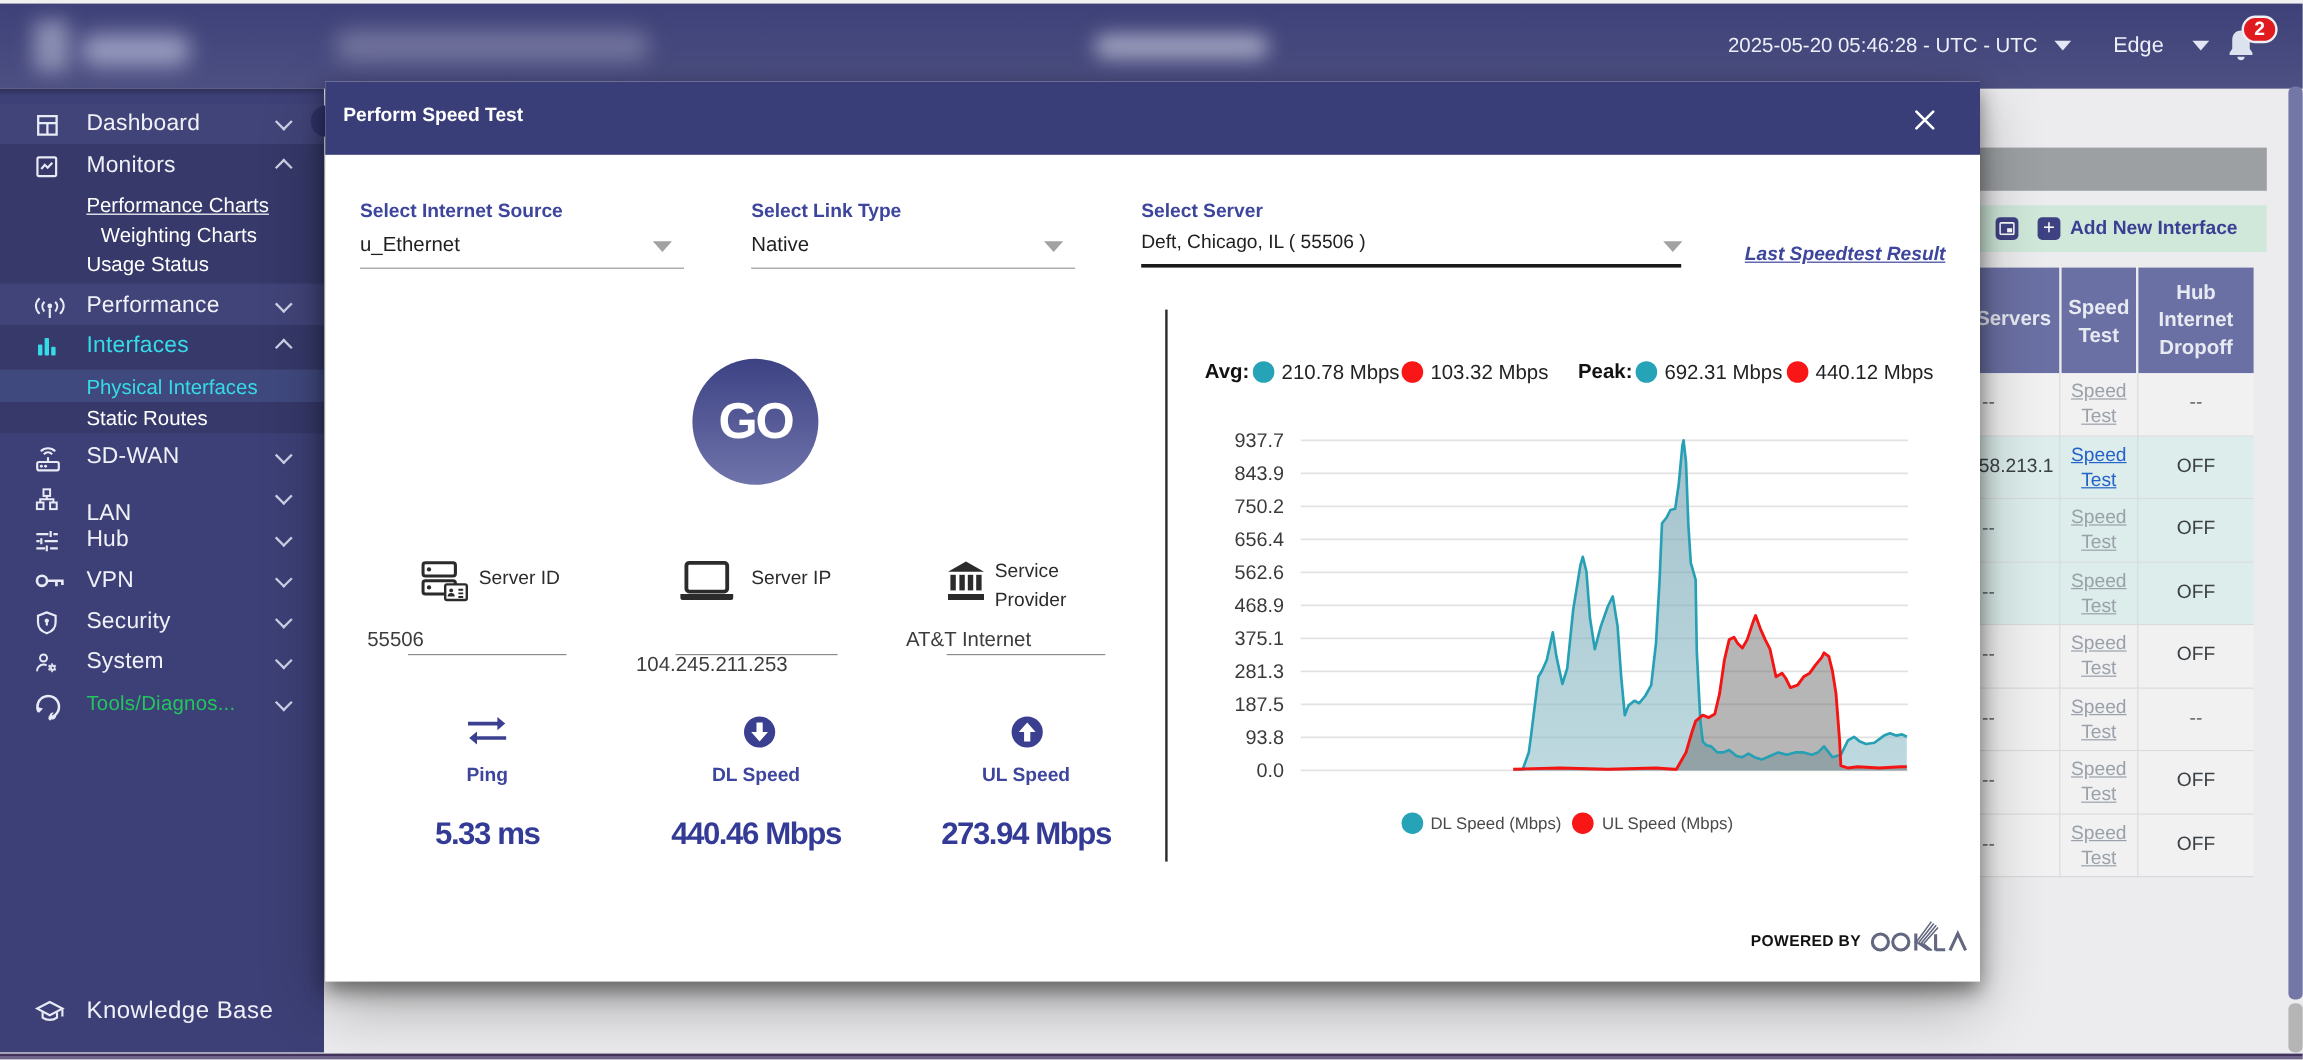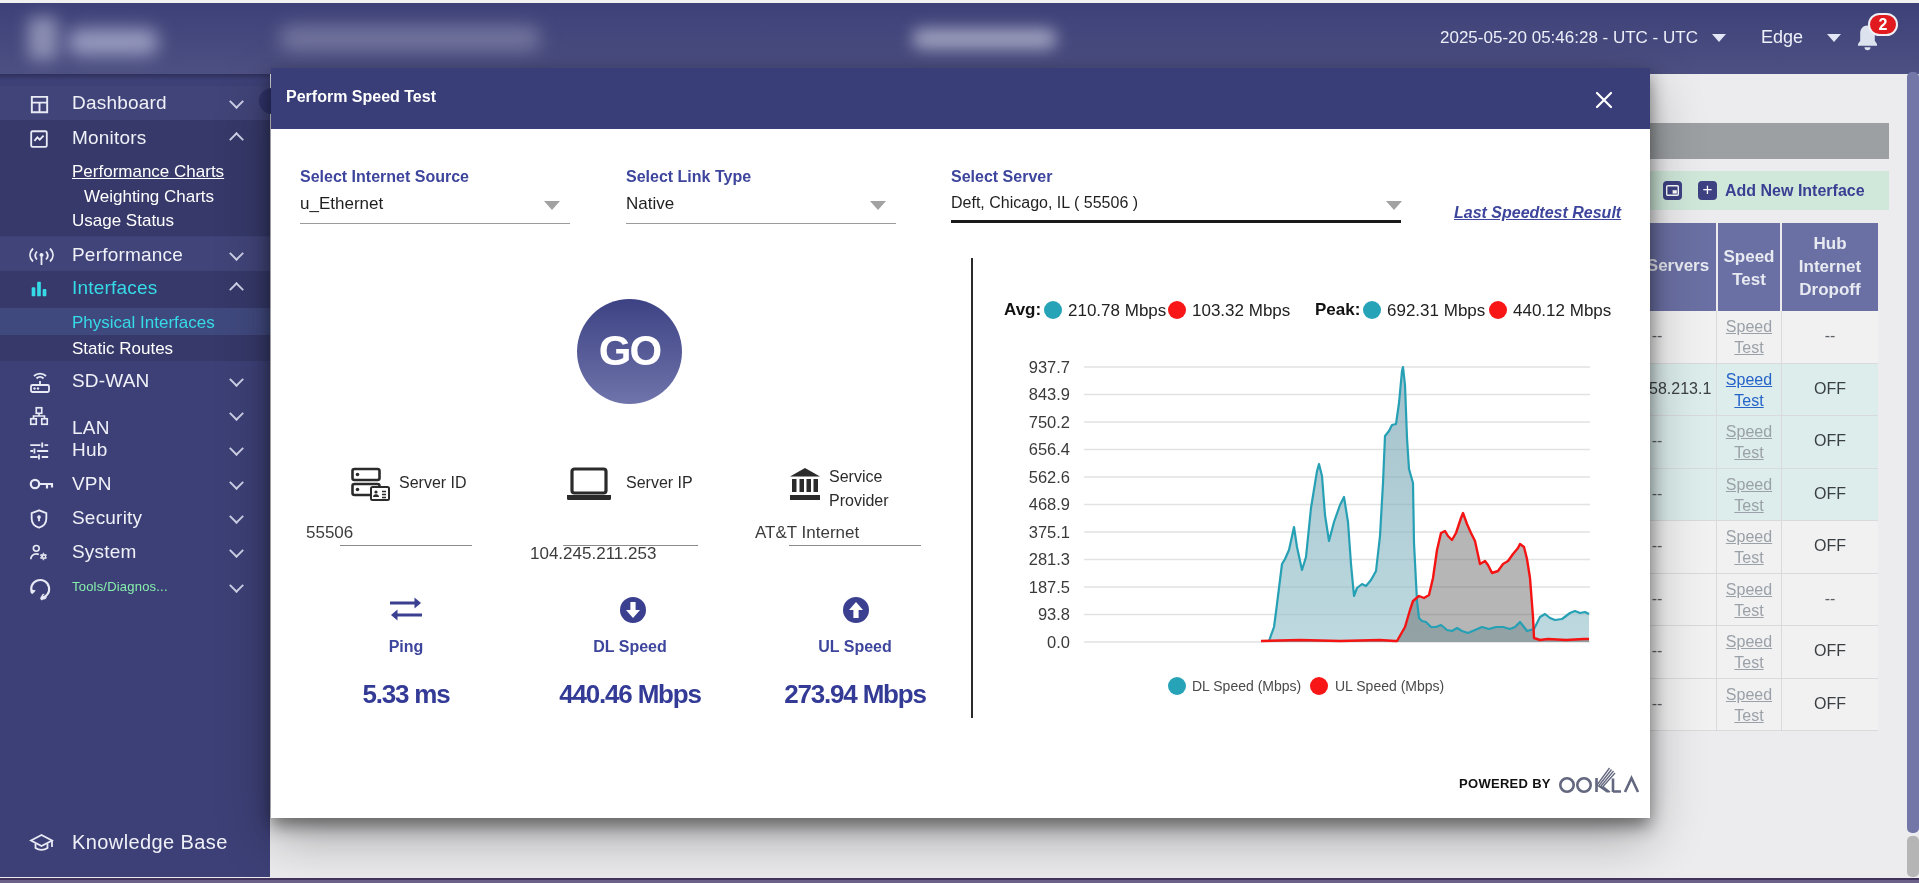--- a/index.html
+++ b/index.html
@@ -128,21 +128,21 @@
             <g fill="none" stroke="#e8eaf5" stroke-width="1.8">
               <circle cx="9" cy="7" r="3.2"></circle>
               <path d="M3 19c0-3.3 2.7-6 6-6 1 0 2 .25 2.8.7"></path>
             </g>
             <g fill="#e8eaf5">
               <circle cx="17.5" cy="16" r="2"></circle>
               <path d="M17.5 11.8l.6 1.6 1.7-.3.9 1.5-1.1 1.3 1.1 1.3-.9 1.5-1.7-.3-.6 1.6h-1.2l-.6-1.6-1.7.3-.9-1.5 1.1-1.3-1.1-1.3.9-1.5 1.7.3.6-1.6z" fill-opacity="0.9"></path>
               <circle cx="17.5" cy="16" r="1" fill="#3d4076"></circle>
             </g>
           </svg></div>
-    <div class="abs" style="left:72px;top:501px;font-size:13px;line-height:24px;letter-spacing:0.2px;color:#86efac;white-space:nowrap;">Tools/Diagnos...</div>
+    <div class="abs" style="left:72px;top:501px;font-size:17px;line-height:24px;letter-spacing:0.2px;color:#22c55e;white-space:nowrap;">Tools/Diagnos...</div>
     <div class="abs" style="left:231px;top:506px;width:11px;height:11px;border-right:2px solid #cfd2e8;border-bottom:2px solid #cfd2e8;transform:rotate(45deg) scale(0.95);"></div>
     <div class="abs" style="left:28px;top:503px;width:20px;height:20px;"><svg width="25" height="25" viewBox="0 0 25 25">
             <g fill="none" stroke="#e8eaf5" stroke-width="2.1">
               <path d="M4.2 16.2a9 9 0 1 1 8.3 4.8"></path>
             </g>
             <path fill="#e8eaf5" d="M3.2 12.2l4.6 1.2-3.4 3.8z"></path>
             <g>
               <path fill="#e8eaf5" d="M13.3 20.8a3 3 0 0 1 3.4-3.9l-1.5 1.7.4 1.5 1.5.4 1.7-1.5a3 3 0 0 1-3.9 3.4l-1.1 1.2-1.6-1.6z"></path>
             </g>
           </svg></div>

